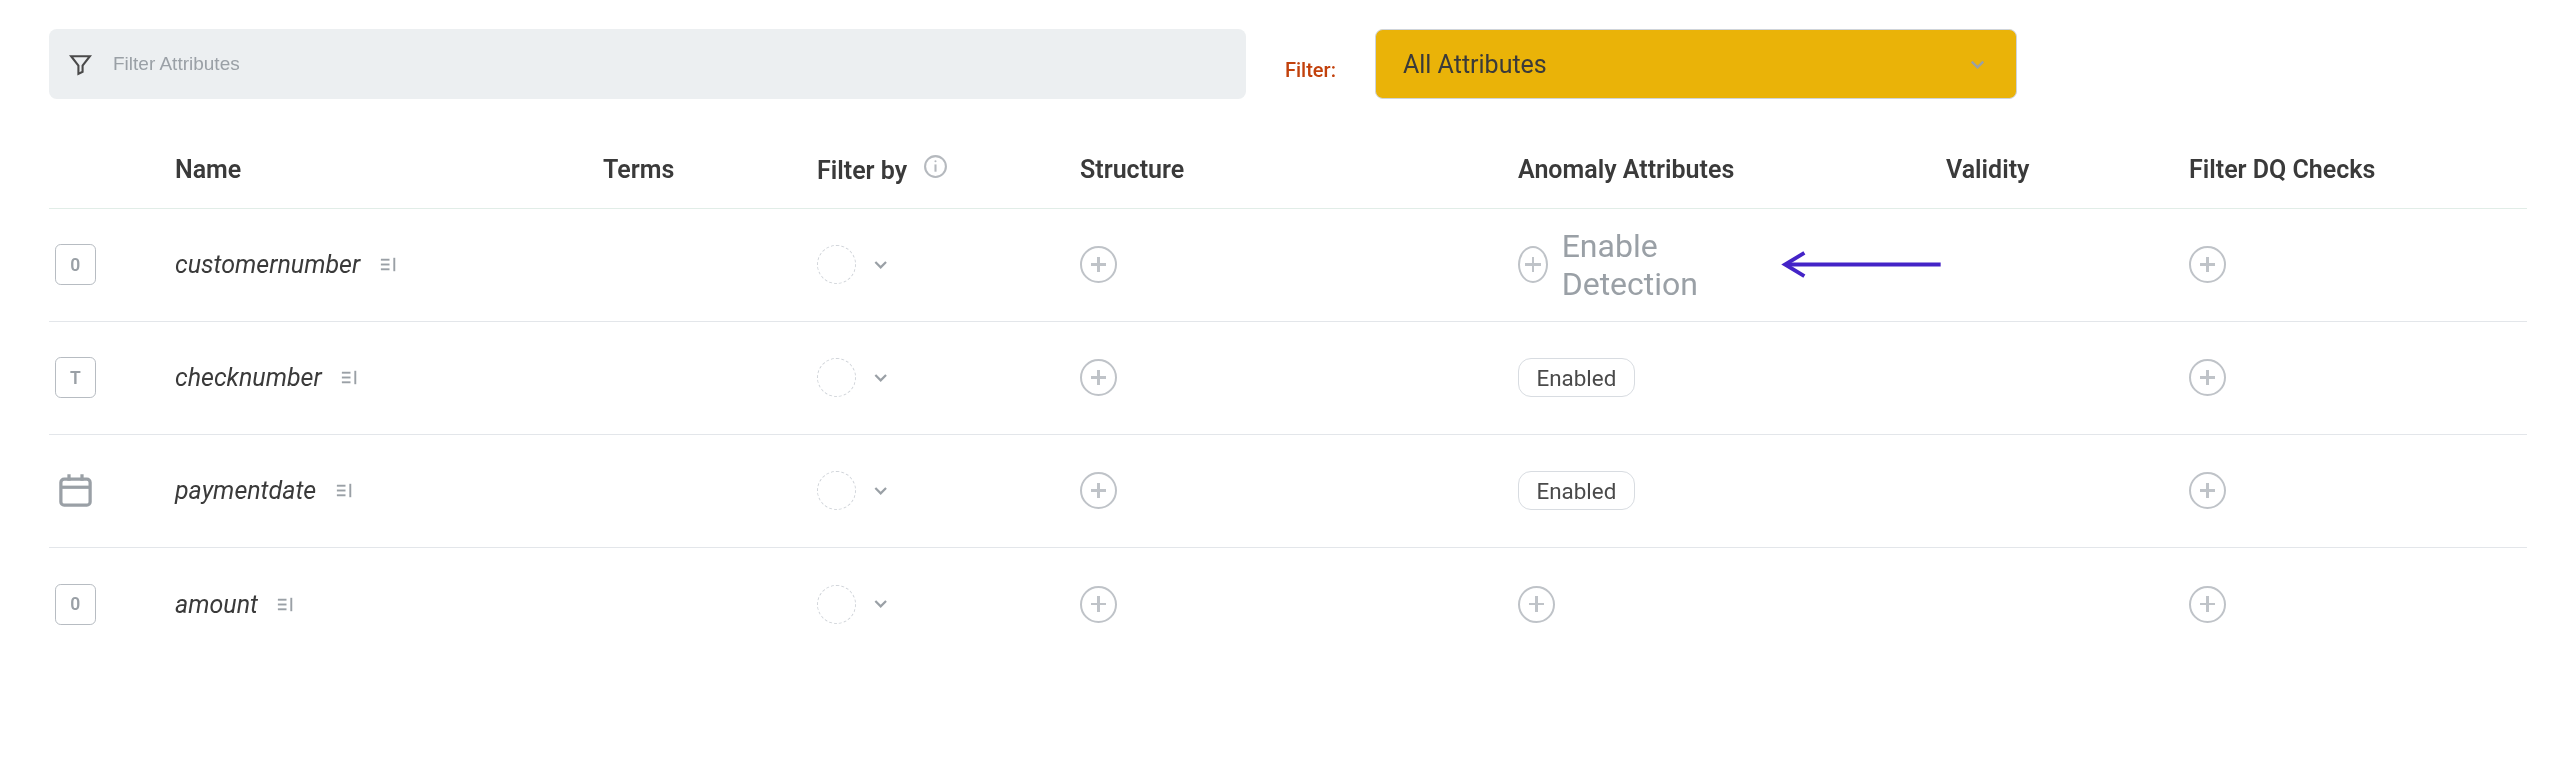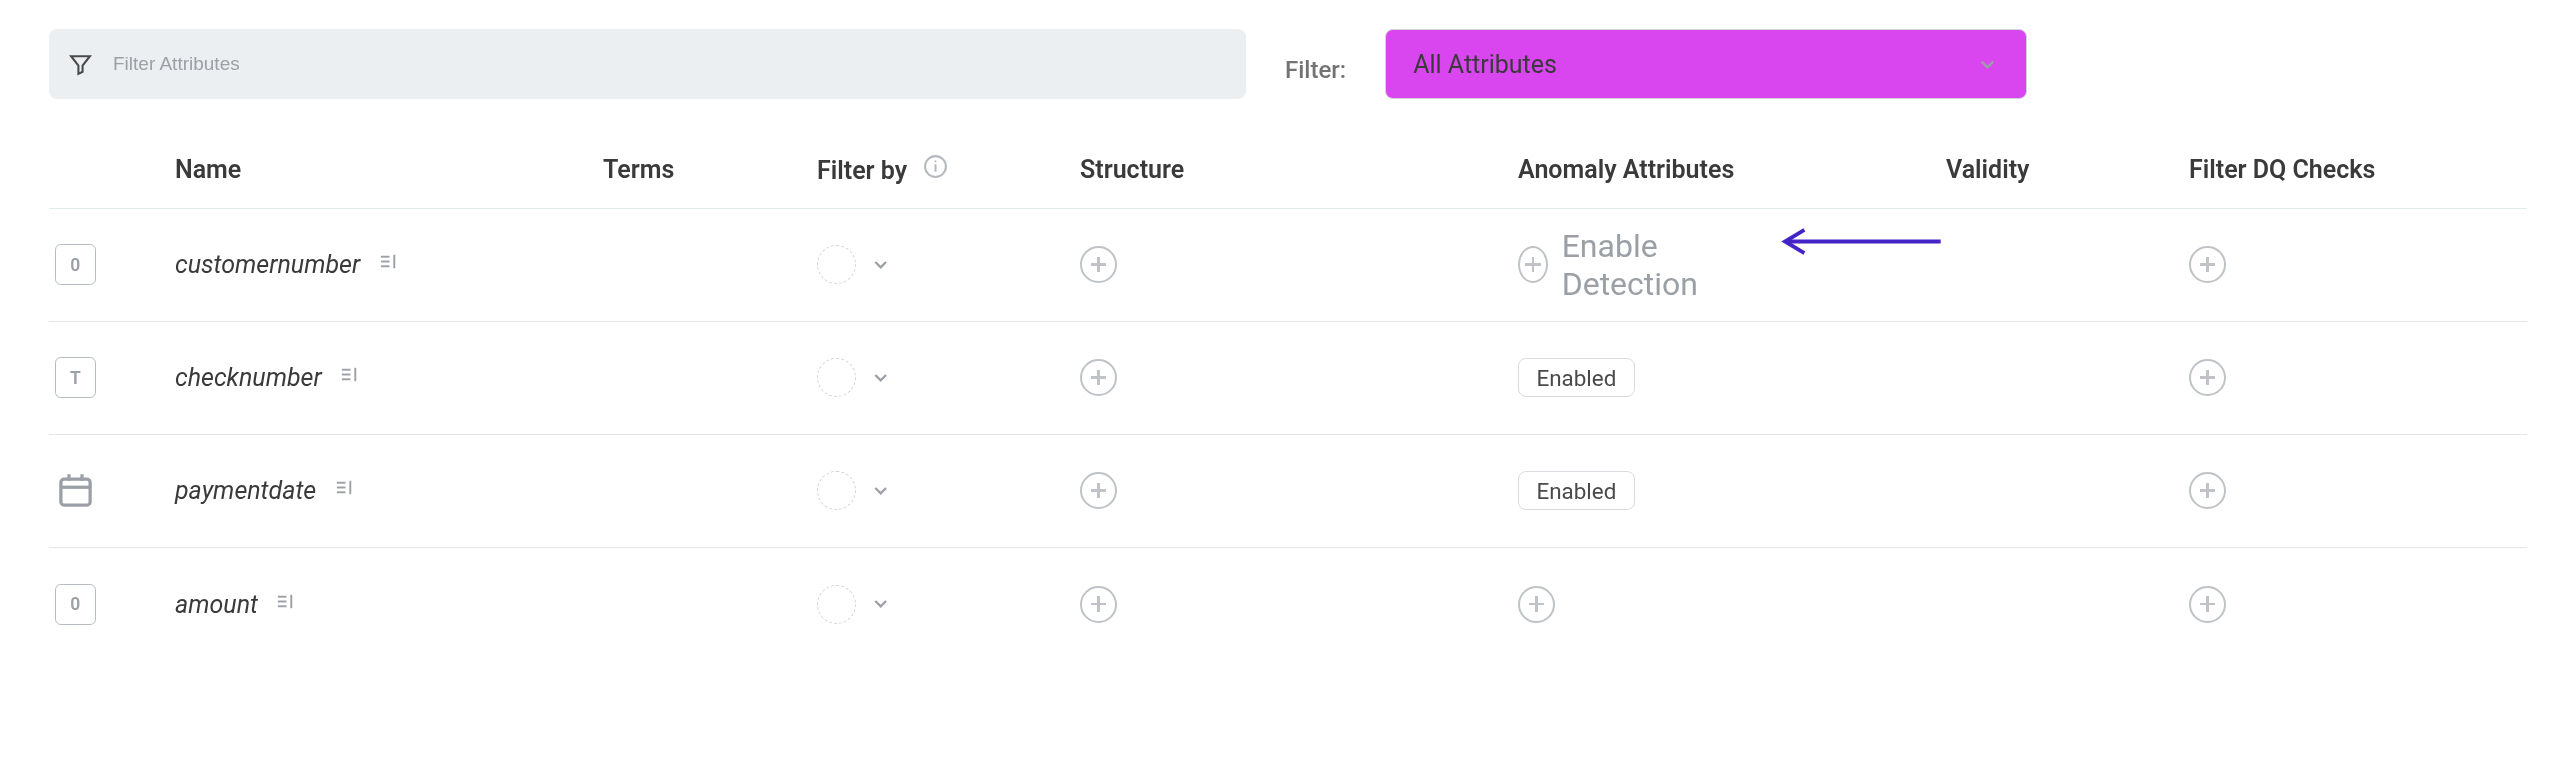--- a/index.html
+++ b/index.html
@@ -19,39 +19,39 @@
     background: #eceff1; border-radius: 7.8px;
     padding: 0 17.5px;
   }
   .filter-input .ficon { width: 27px; height: 27px; display:flex; align-items:center; justify-content:center; margin-right:19.5px; color:#4a4a4a; }
   .filter-input input {
     flex: 1; border: none; background: transparent; outline: none;
     font-size: 19px; color: #4a4a4a;
   }
   .filter-input input::placeholder { color: #9aa0a6; }
 
-  .filter-label { font-size: 24px; color: #737373; font-weight: 500; margin-top: 12px; }
+  .filter-label { font-size: 20px; color: #c2410c; font-weight: 500; margin-top: 12px; }
   .dropdown {
     display: flex; align-items: center; justify-content: space-between;
     width: 642px; height: 70px;
     border: 1px solid #cfd4da; border-radius: 7.8px;
     padding: 0 27px;
-    background: #d946ef;
+    background: #eab308;
     color: #3a3a3a; font-size: 25px; font-weight: 400;
     cursor: pointer;
   }
   .chev { color:#9aa0a6; }
 
   
   .thead {
     display: flex; align-items: center;
     padding: 17.5px 0 23px 0;
     border-bottom: 1.9px solid #e1ede7;
   }
-  .thead .col, .trow .col { display:flex; align-items:flex-start; }
+  .thead .col, .trow .col { display:flex; align-items:center; }
   .col-icon  { width: 126px; padding-left: 5.8px; }
   .col-name  { width: 428px; }
   .col-terms { width: 214px; }
   .col-filter{ width: 263px; }
   .col-struct{ width: 438px; }
   .col-anom  { width: 428px; }
   .col-valid { width: 243px; }
   .col-dq    { flex: 1; }
   .th { font-size: 25px; color:#3a3a3a; font-weight: 600; }
   .th .info { margin-left:9.7px; color:#b5b9be; display:inline-flex; }
@@ -89,21 +89,21 @@
   }
   .plus-circle::before, .plus-circle::after {
     content:""; position:absolute; background:#bfc3c8;
   }
   .plus-circle::before { width: 15.6px; height: 2.9px; }
   .plus-circle::after  { width: 2.9px; height: 15.6px; }
 
   .enable-det { display:flex; align-items:center; gap:13.6px; color:#9aa0a6; font-size:32px; cursor:pointer; }
   .enabled-badge {
     display:inline-flex; align-items:center;
-    border:1px solid #d8dce1; border-radius:8px;
+    border:1px solid #d8dce1; border-radius:13px;
     padding: 5.8px 17.5px; font-size:22.4px; color:#4a4a4a; background:#fff;
   }
 
   .arrow-annot { margin-left: 19.5px; color:#4424c7; display:flex; align-items:center; }
 
   svg { display:block; }
 </style>
 </head>
 <body>
 

